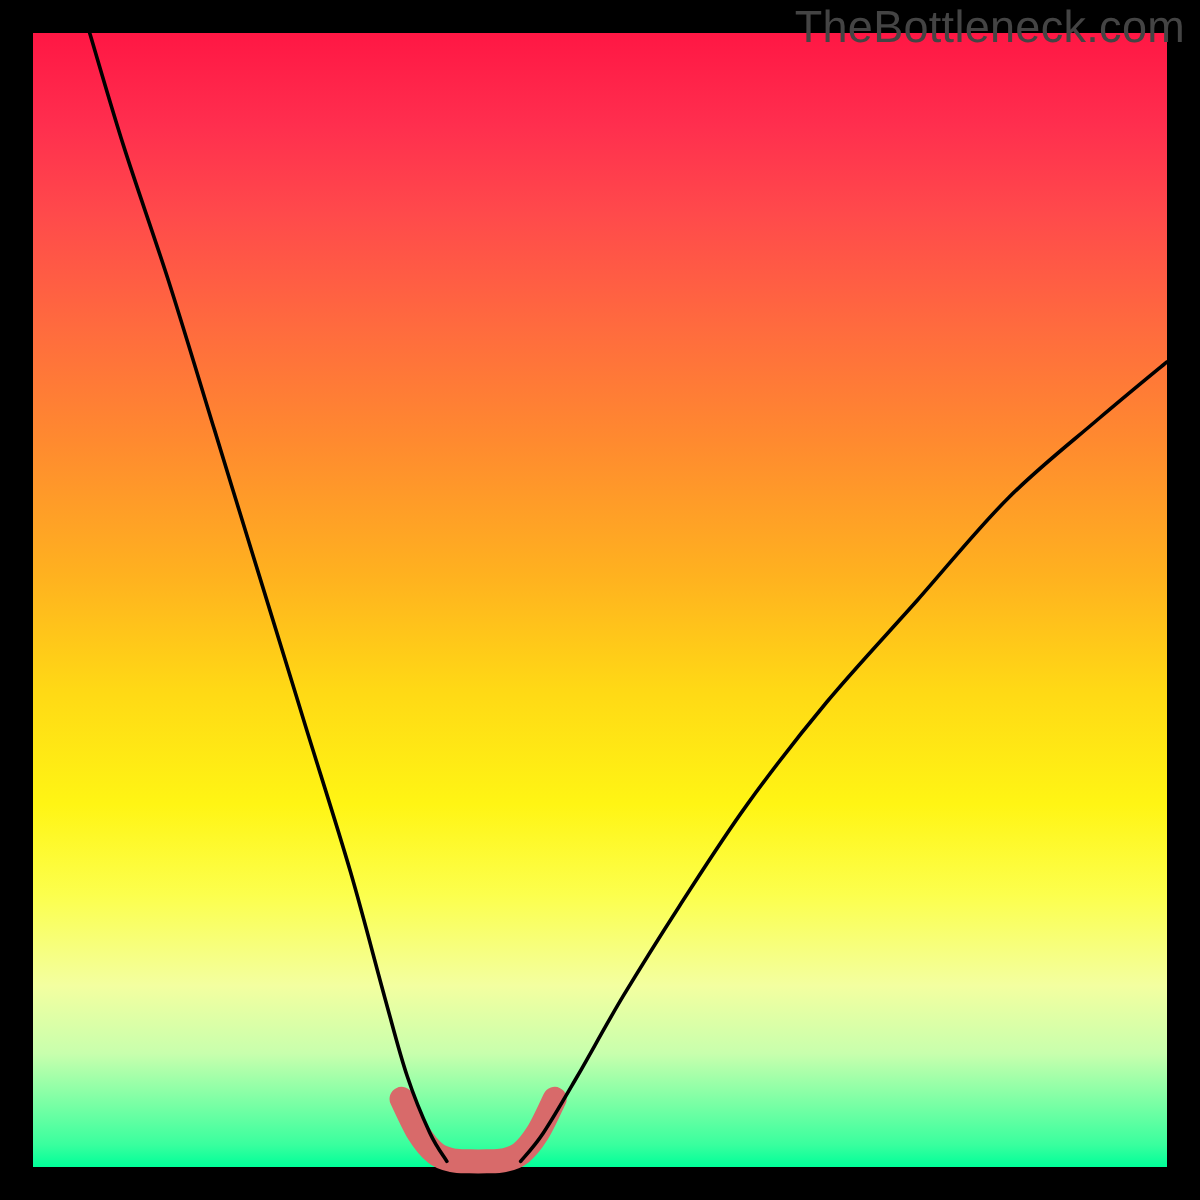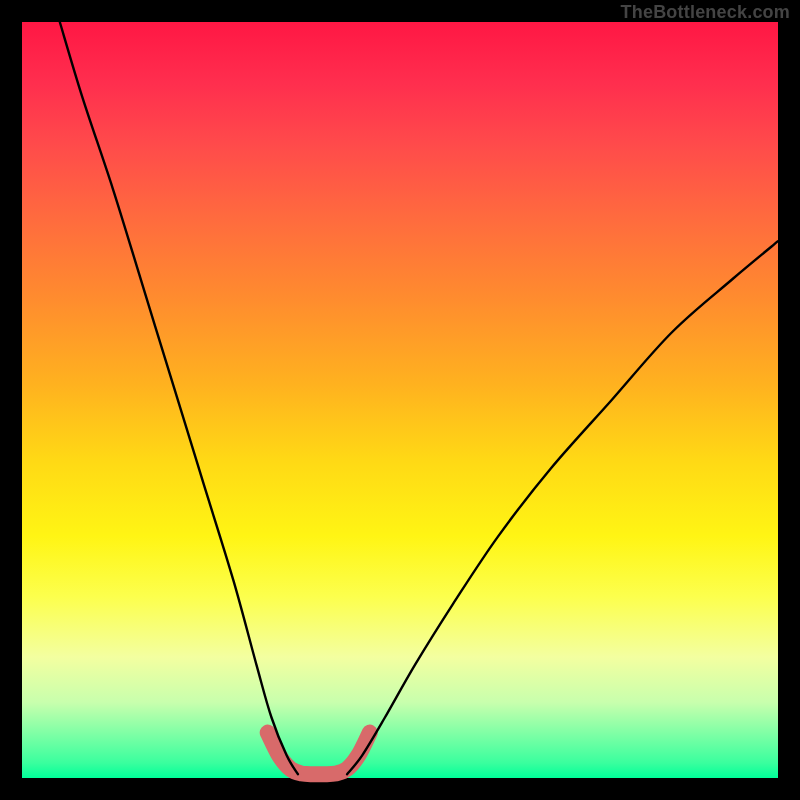--- a/index.html
+++ b/index.html
@@ -29,22 +29,22 @@
       #c8ffad 90%,
       #3aff9e 98%,
       #00ff99 100%
     );
   }
   .watermark {
     position: absolute;
     top: 2px;
     right: 10px;
     font-family: Arial, Helvetica, sans-serif;
-    font-size: 18px;
-    font-weight: 700;
+    font-size: 30px;
+    font-weight: 400;
     color: #444;
     letter-spacing: 0.2px;
     user-select: none;
   }
   svg.curves {
     position: absolute;
     left: 0; top: 0;
     width: 756px; height: 756px;
     overflow: visible;
   }

